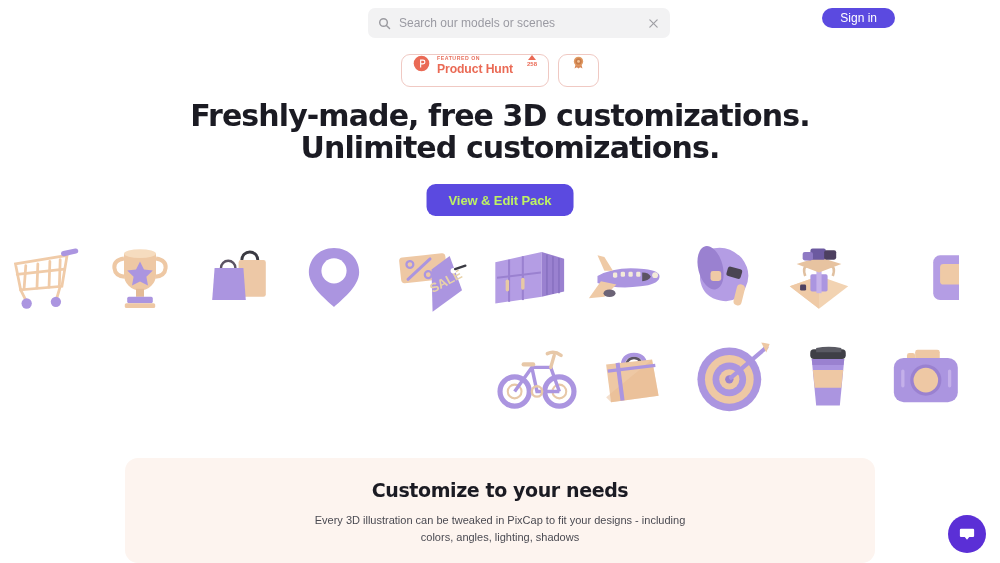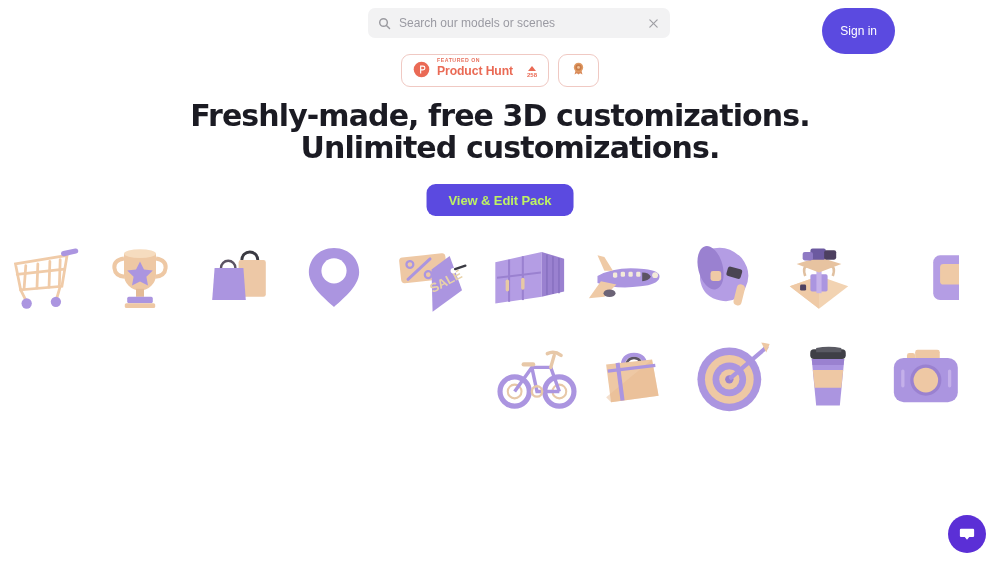--- a/index.html
+++ b/index.html
@@ -54,34 +54,34 @@
   }
   .search-input::placeholder { color: #9a9aa2; }
   .search-clear {
     width: 13px; height: 13px; flex: 0 0 13px; opacity: .5; cursor: pointer;
   }
 
   .signin {
     position: absolute; right: 105px; top: 8px;
     background: #5b4ae0; color: #fff;
     border: none; border-radius: 999px;
-    padding: 0 18px; height: 46px;
+    padding: 0 18px; height: 20px;
     font-family: "Liberation Sans", sans-serif;
     font-size: 12px; font-weight: 500; cursor: pointer;
   }
 
   
   .badges {
     position: absolute; top: 54px; left: 0; width: 1000px;
     display: flex; justify-content: center; gap: 9px;
   }
   .badge {
-    display: flex; align-items: flex-end; gap: 7px;
+    display: flex; align-items: flex-start; gap: 7px;
     border: 1px solid #f0c9c3; border-radius: 9px;
-    background: #fff; height: 33px; padding: 8px 11px;
+    background: #fff; height: 33px; padding: 0 11px;
     cursor: pointer;
   }
   .badge-ico { width: 17px; height: 17px; flex: 0 0 17px; }
   .badge-txt { display: flex; flex-direction: column; justify-content: center; }
   .badge-top {
     font-size: 5.2px; letter-spacing: .55px; font-weight: 700;
     color: #e8715e; text-transform: uppercase; line-height: 1.25;
   }
   .badge-main {
     font-size: 12.2px; font-weight: 700; color: #ea6a55; line-height: 1.15;
@@ -411,20 +411,24 @@
 
       <div class="cell">
         <svg width="82" height="82" viewBox="0 0 100 100">
           <rect x="66" y="22" width="34" height="58" rx="10" fill="#ab95e0"></rect>
           <rect x="72" y="16" width="22" height="12" rx="4" fill="#eec8a4"></rect>
         </svg>
       </div>
     </div>
   </div>
 
+  <div class="promo">
+    <div class="promo-title">Customize to your needs</div>
+    <div class="promo-sub">Every 3D illustration can be tweaked in PixCap to fit your designs - including colors, angles, lighting, shadows</div>
+  </div>
 
   <button class="chat">
     <svg width="18" height="18" viewBox="0 0 24 24">
       <path d="M4 5h16a1.5 1.5 0 0 1 1.5 1.5v8A1.5 1.5 0 0 1 20 16h-5l-3 3.5L9 16H4a1.5 1.5 0 0 1-1.5-1.5v-8A1.5 1.5 0 0 1 4 5z" fill="#fff"></path>
     </svg>
   </button>
 
 </div>
 
 </body></html>

